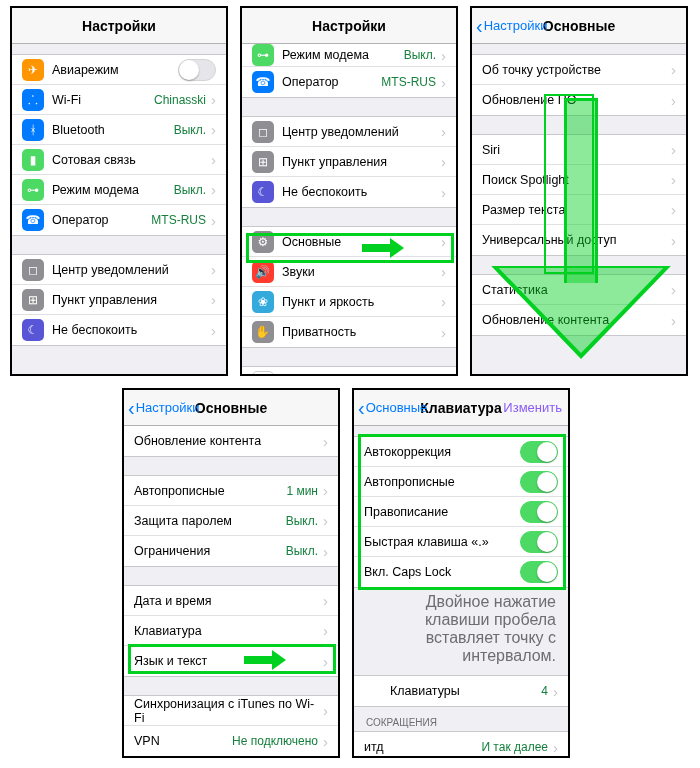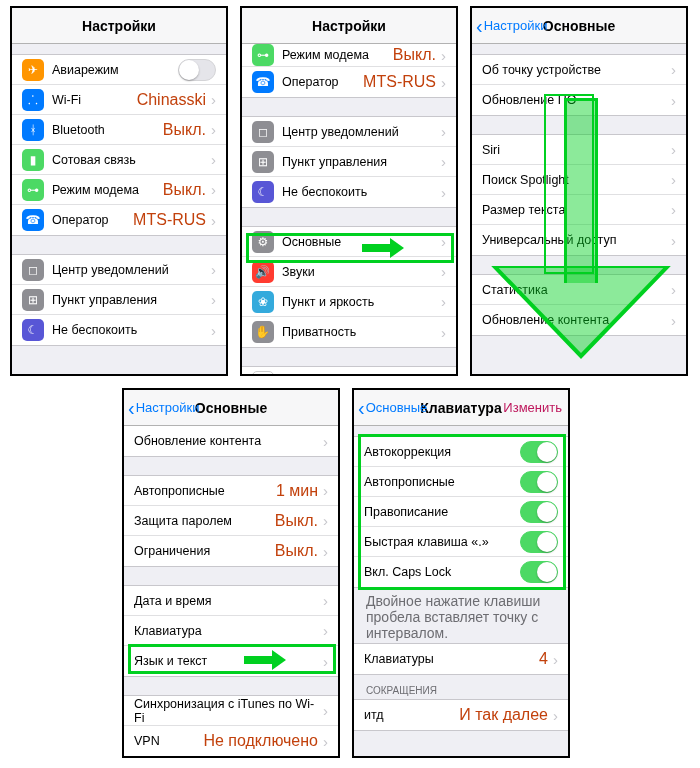--- a/index.html
+++ b/index.html
@@ -34,64 +34,64 @@
     display: flex;
     align-items: center;
     color: #007aff;
     font-size: 13px;
     cursor: pointer;
   }
   .navbar .back .chev { font-size: 20px; line-height: 0.6; margin-right: 1px; }
   .navbar .right {
     position: absolute;
     right: 6px;
-    color: #be185d;
+    color: #8b5cf6;
     font-size: 13px;
     cursor: pointer;
   }
   .content { position: absolute; top: 36px; left: 0; right: 0; bottom: 0; overflow: hidden; }
   .group { margin-top: 18px; background: #fff; border-top: 1px solid #c8c7cc; border-bottom: 1px solid #c8c7cc; }
   .group.first { margin-top: 10px; }
-  .group.tight { margin-top: 0; }
+  .group.tight { margin-top: 8px; padding-left: 26px; }
   .row {
     min-height: 30px;
     display: flex;
     align-items: center;
     padding: 0 10px 0 10px;
     border-bottom: 1px solid #e0e0e2;
     font-size: 12.5px;
     color: #000;
     background: #fff;
     cursor: pointer;
     position: relative;
   }
   .row:last-child { border-bottom: none; }
   .row .icon {
     width: 22px; height: 22px; border-radius: 5px;
     margin-right: 8px; flex-shrink: 0;
     display: flex; align-items: center; justify-content: center;
     color: #fff; font-size: 12px;
   }
   .row .label { flex: 1; }
-  .row .value { color: #c2410c; font-size: 16px; }
+  .row .value { color: #15803d; font-size: 12px; }
   .row .chev-r { color: #c7c7cc; margin-left: 5px; font-size: 15px; }
   .toggle {
     width: 38px; height: 22px; border-radius: 11px;
     background: #e5e5ea; position: relative; flex-shrink: 0;
     border: 1px solid #d4d4d7;
   }
   .toggle.on { background: #4cd964; border-color: #4cd964; }
   .toggle .knob {
     position: absolute; width: 20px; height: 20px; border-radius: 50%;
     background: #fff; top: 0; box-shadow: 0 1px 2px rgba(0,0,0,0.3);
   }
   .toggle .knob { left: 0; }
   .toggle.on .knob { left: auto; right: 0; }
   .footer-note {
-    font-size: 14px; color: #6d6d72; padding: 5px 12px 2px;
+    font-size: 16px; color: #6d6d72; padding: 5px 12px 2px; text-align: right;
   }
   .section-header {
     font-size: 10px; color: #6d6d72; padding: 10px 12px 3px;
     text-transform: uppercase;
   }
   
   .hl-rect { position: absolute; border: 3px solid #00d020; pointer-events: none; }
   .arrow-r {
     position: absolute; width: 44px; height: 16px; pointer-events: none;
   }

